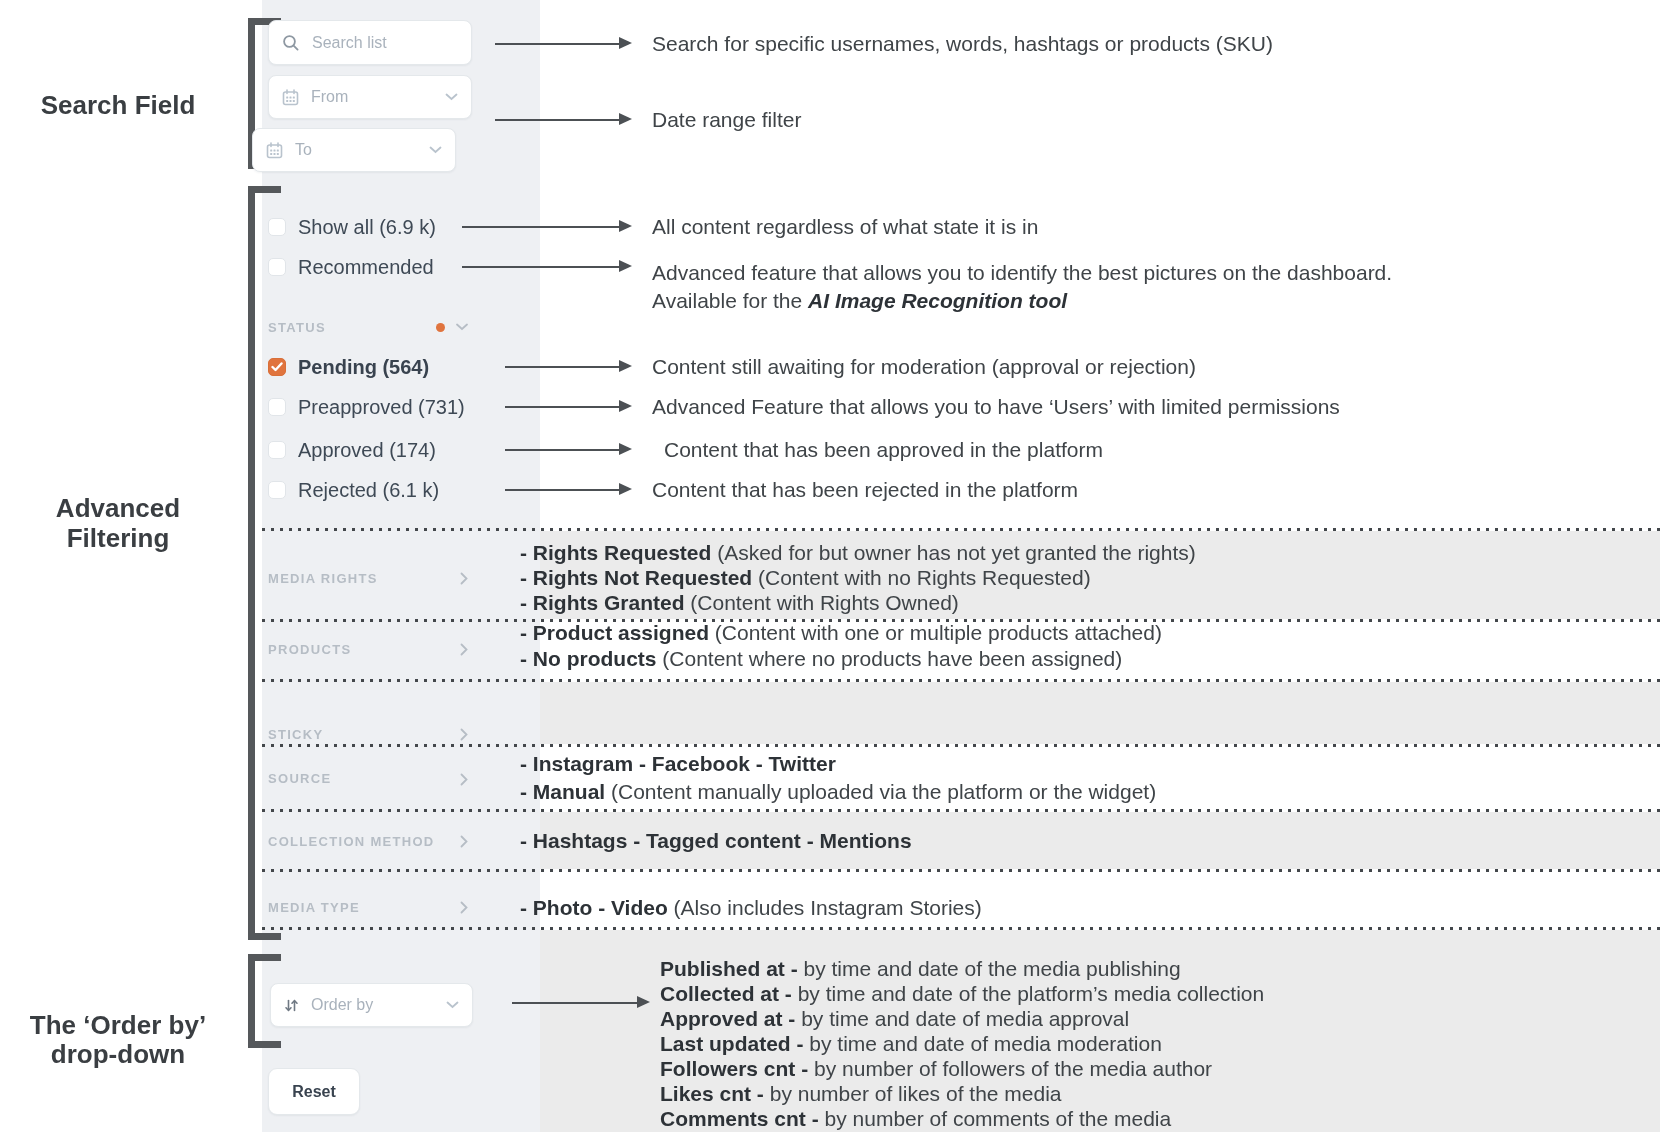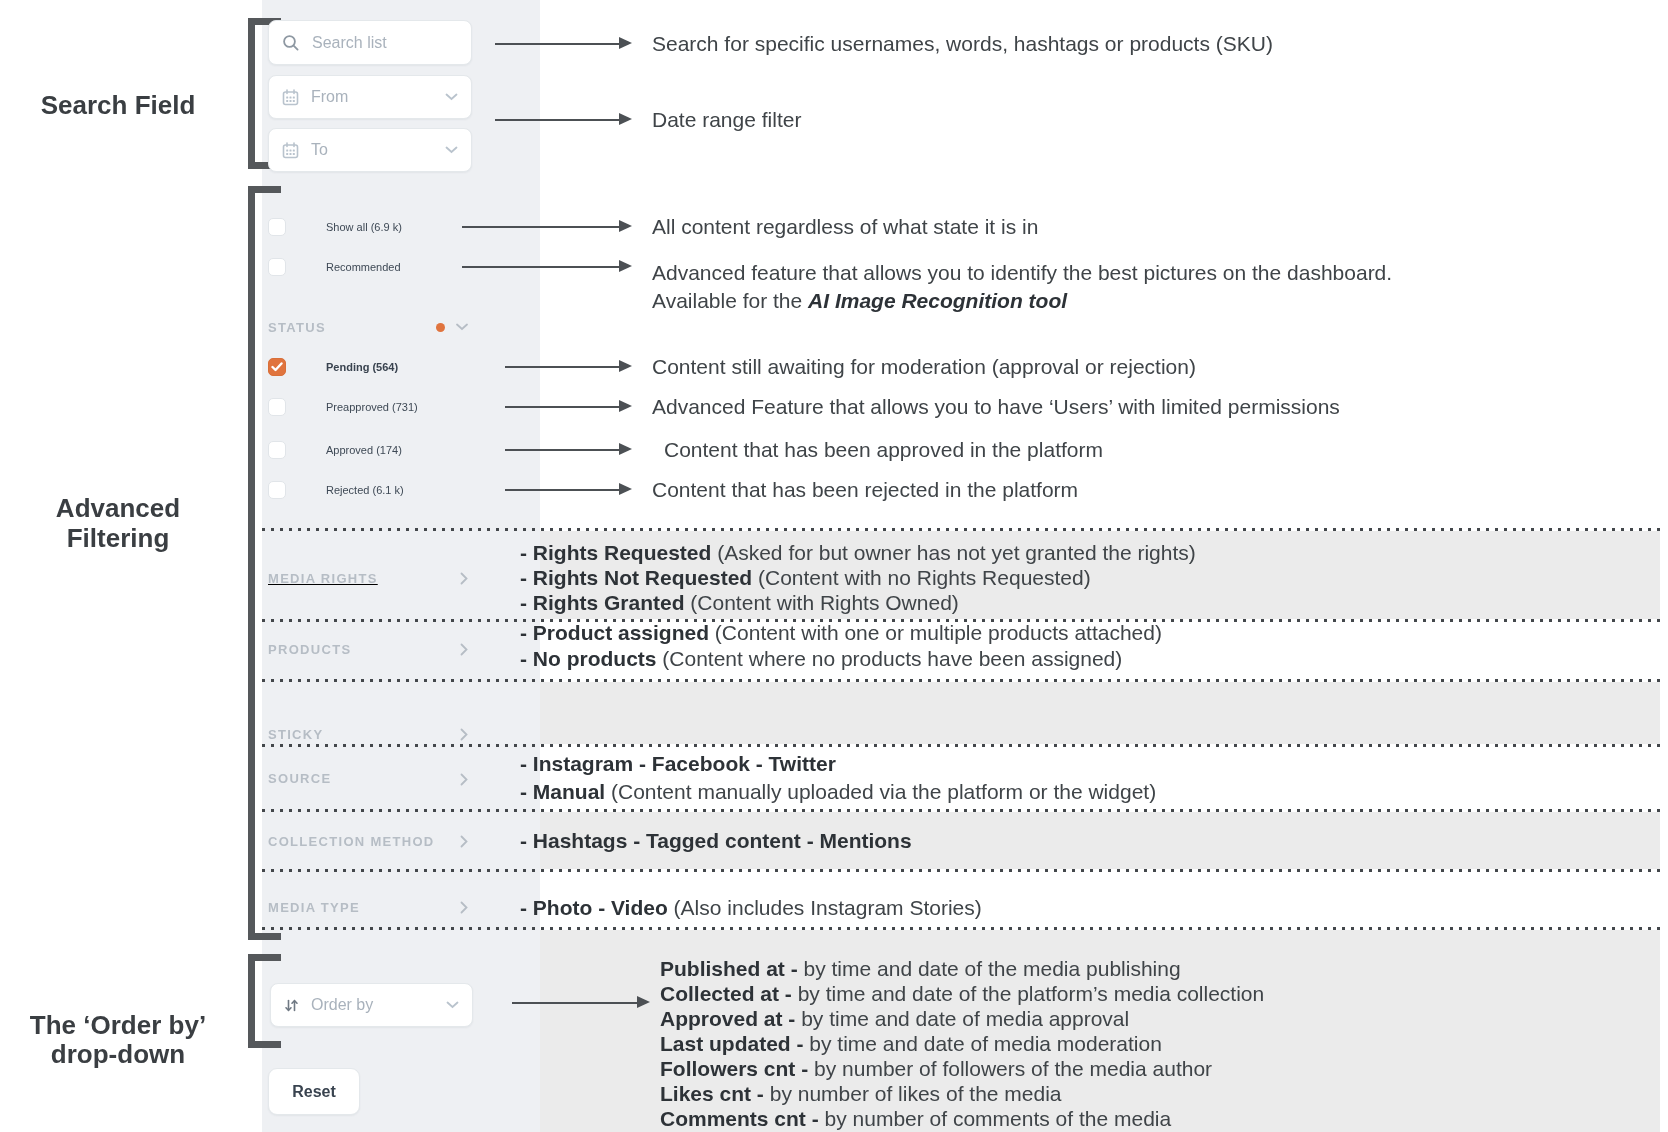--- a/index.html
+++ b/index.html
@@ -12,21 +12,21 @@
   .bracket{border:7px solid #55585B;border-right:none;width:33px;box-sizing:border-box;}
   
   #sidebar-bg{left:262px;top:0;width:278px;height:1132px;background:#EEF0F3;}
   .box{background:#fff;border:1px solid #E4E8EB;border-radius:8px;
        box-shadow:0 1px 2px rgba(40,50,60,.06);display:flex;align-items:center;box-sizing:border-box;padding:0 13px;}
   .box .lbl{font-size:16px;color:#A9B2BC;margin-left:12px;flex:1;}
   .cbrow{display:flex;align-items:center;gap:12px;height:20px;left:268px;}
   .cb{width:18px;height:18px;border-radius:5px;background:#fff;border:1px solid #E1E5E9;flex:none;box-sizing:border-box;
       display:flex;align-items:center;justify-content:center;}
   .cb.checked{background:#E0743E;border:1px solid #D96F39;}
-  .cb-label{font-size:11px;color:#3E4955;white-space:nowrap;margin-left:28px;}
+  .cb-label{font-size:20px;color:#3E4955;white-space:nowrap;}
   .cb-label.bold{font-weight:700;color:#39434F;}
   .sec-row{display:flex;align-items:center;justify-content:space-between;left:268px;width:200px;height:20px;}
   .sec-label{font-size:13px;font-weight:700;letter-spacing:1.3px;color:#B6BDC5;white-space:nowrap;}
   
   .dotted{height:3px;left:262px;width:1400px;
     background:repeating-linear-gradient(to right,#43474B 0,#43474B 3px,transparent 3px,transparent 9px);z-index:5;}
   .grayrow{left:540px;width:1120px;background:#EBEBEB;z-index:1;}
   
   .arrow{height:2px;background:#4C5054;z-index:4;}
   .arrow:after{content:"";position:absolute;right:-13px;top:-6px;width:0;height:0;
@@ -104,21 +104,21 @@
         </svg>
     </span>
     <span class="lbl">From</span>
     <span>
       <svg width="13" height="8" viewBox="0 0 13 8">
           <path d="M1.5 1.5 L6.5 6 L11.5 1.5" fill="none" stroke="#B9C3CD" stroke-width="1.8" stroke-linecap="round"></path>
         </svg>
     </span>
   </div>
 
-  <div class="abs box" style="left:268px;top:128px;width:204px;height:44px;">
+  <div class="abs box" style="left:252px;top:128px;width:204px;height:44px;">
     <span>
       <svg width="17" height="17" viewBox="0 0 17 17">
           <rect x="1.5" y="3" width="14" height="12.5" rx="2" fill="none" stroke="#B9C3CD" stroke-width="1.6"></rect>
           <line x1="5" y1="1" x2="5" y2="4.5" stroke="#B9C3CD" stroke-width="1.6" stroke-linecap="round"></line>
           <line x1="12" y1="1" x2="12" y2="4.5" stroke="#B9C3CD" stroke-width="1.6" stroke-linecap="round"></line>
           <g fill="#B9C3CD">
             <rect x="4.2" y="7.5" width="2" height="2" rx=".5"></rect>
             <rect x="7.5" y="7.5" width="2" height="2" rx=".5"></rect>
             <rect x="10.8" y="7.5" width="2" height="2" rx=".5"></rect>
             <rect x="4.2" y="11" width="2" height="2" rx=".5"></rect>
@@ -170,21 +170,21 @@
   </div>
   <div class="abs cbrow" style="top:440px;">
     <span class="cb"></span>
     <span class="cb-label">Approved (174)</span>
   </div>
   <div class="abs cbrow" style="top:480px;">
     <span class="cb"></span>
     <span class="cb-label">Rejected (6.1 k)</span>
   </div>
 
-  <div class="abs sec-row" style="top:568px;text-decoration:underline;">
+  <div class="abs sec-row" style="top:568px;">
     <span class="sec-label">MEDIA RIGHTS</span>
     <span>
         <svg width="8" height="13" viewBox="0 0 8 13">
           <path d="M1.5 1.5 L6.5 6.5 L1.5 11.5" fill="none" stroke="#B6BDC5" stroke-width="1.8" stroke-linecap="round"></path>
         </svg>
       </span>
   </div>
   <div class="abs sec-row" style="top:639px;">
     <span class="sec-label">PRODUCTS</span>
     <span>

